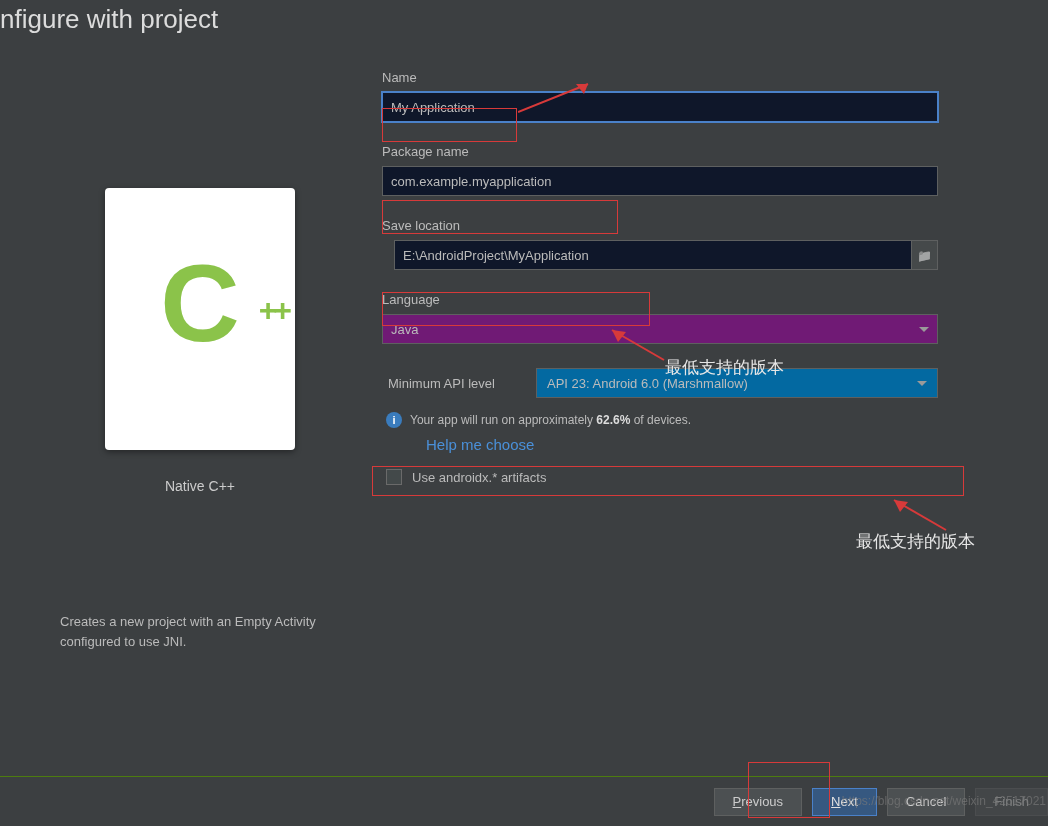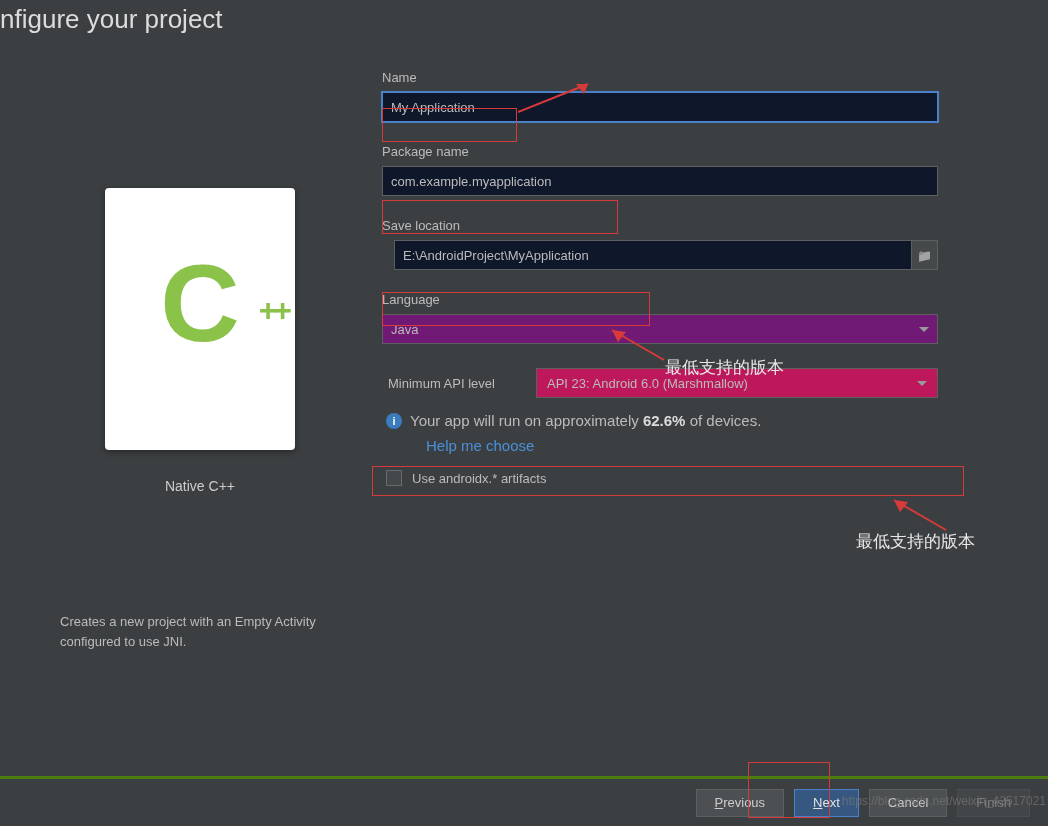--- a/index.html
+++ b/index.html
@@ -134,21 +134,21 @@
   .api-label {
     width: 154px;
     height: 30px;
     display: flex;
     align-items: center;
     padding-left: 6px;
   }
   .api-select {
     flex: 1;
     height: 30px;
-    background: #be185d;
+    background: #0369a1;
     border: 1px solid #5e6060;
     color: #bbbbbb;
     padding: 0 10px;
     display: flex;
     align-items: center;
     justify-content: space-between;
     cursor: pointer;
   }
   .info-row {
     display: flex;
@@ -159,21 +159,21 @@
   .info-icon {
     width: 16px; height: 16px;
     border-radius: 50%;
     background: #3a7cbd;
     color: #fff;
     font-size: 11px;
     font-weight: bold;
     display: flex; align-items: center; justify-content: center;
     margin-right: 8px;
   }
-  .info-text { font-size: 15px; color: #bbbbbb; }
+  .info-text { font-size: 12px; color: #bbbbbb; }
   .info-text b { color: #dcdcdc; }
   .help-link {
     color: #4a90d9;
     cursor: pointer;
     margin-left: 44px;
     margin-top: 8px;
     display: block;
     font-size: 15px;
   }
   .checkbox-row {
@@ -188,25 +188,24 @@
     background: #43494a;
     margin-right: 10px;
     cursor: pointer;
   }
   .footer {
     position: absolute;
     bottom: 0;
     left: 0;
     right: 0;
     height: 50px;
-    border-top: 3px solid #4d7c0f;
+    border-top: 1px solid #4d7c0f;
     display: flex;
     align-items: center;
     justify-content: flex-end;
-    padding-right: 18px;
     gap: 10px;
   }
   .btn {
     height: 28px;
     padding: 0 18px;
     background: #4c5052;
     border: 1px solid #5e6060;
     color: #cccccc;
     font-size: 13px;
     cursor: pointer;
@@ -228,21 +227,21 @@
     bottom: 18px;
     right: 2px;
     color: #7a7a7a;
     font-size: 12px;
     opacity: 0.65;
   }
 </style>
 </head>
 <body>
 
-<div class="title">nfigure your project</div>
+<div class="title">nfigure with project</div>
 
 <div class="left-panel">
   <div class="template-card">
     <div class="cpp-logo">
       <span class="cpp-c">C</span>
       <span class="cpp-plus">++</span>
     </div>
   </div>
   <div class="template-name">Native C++</div>
 </div>

